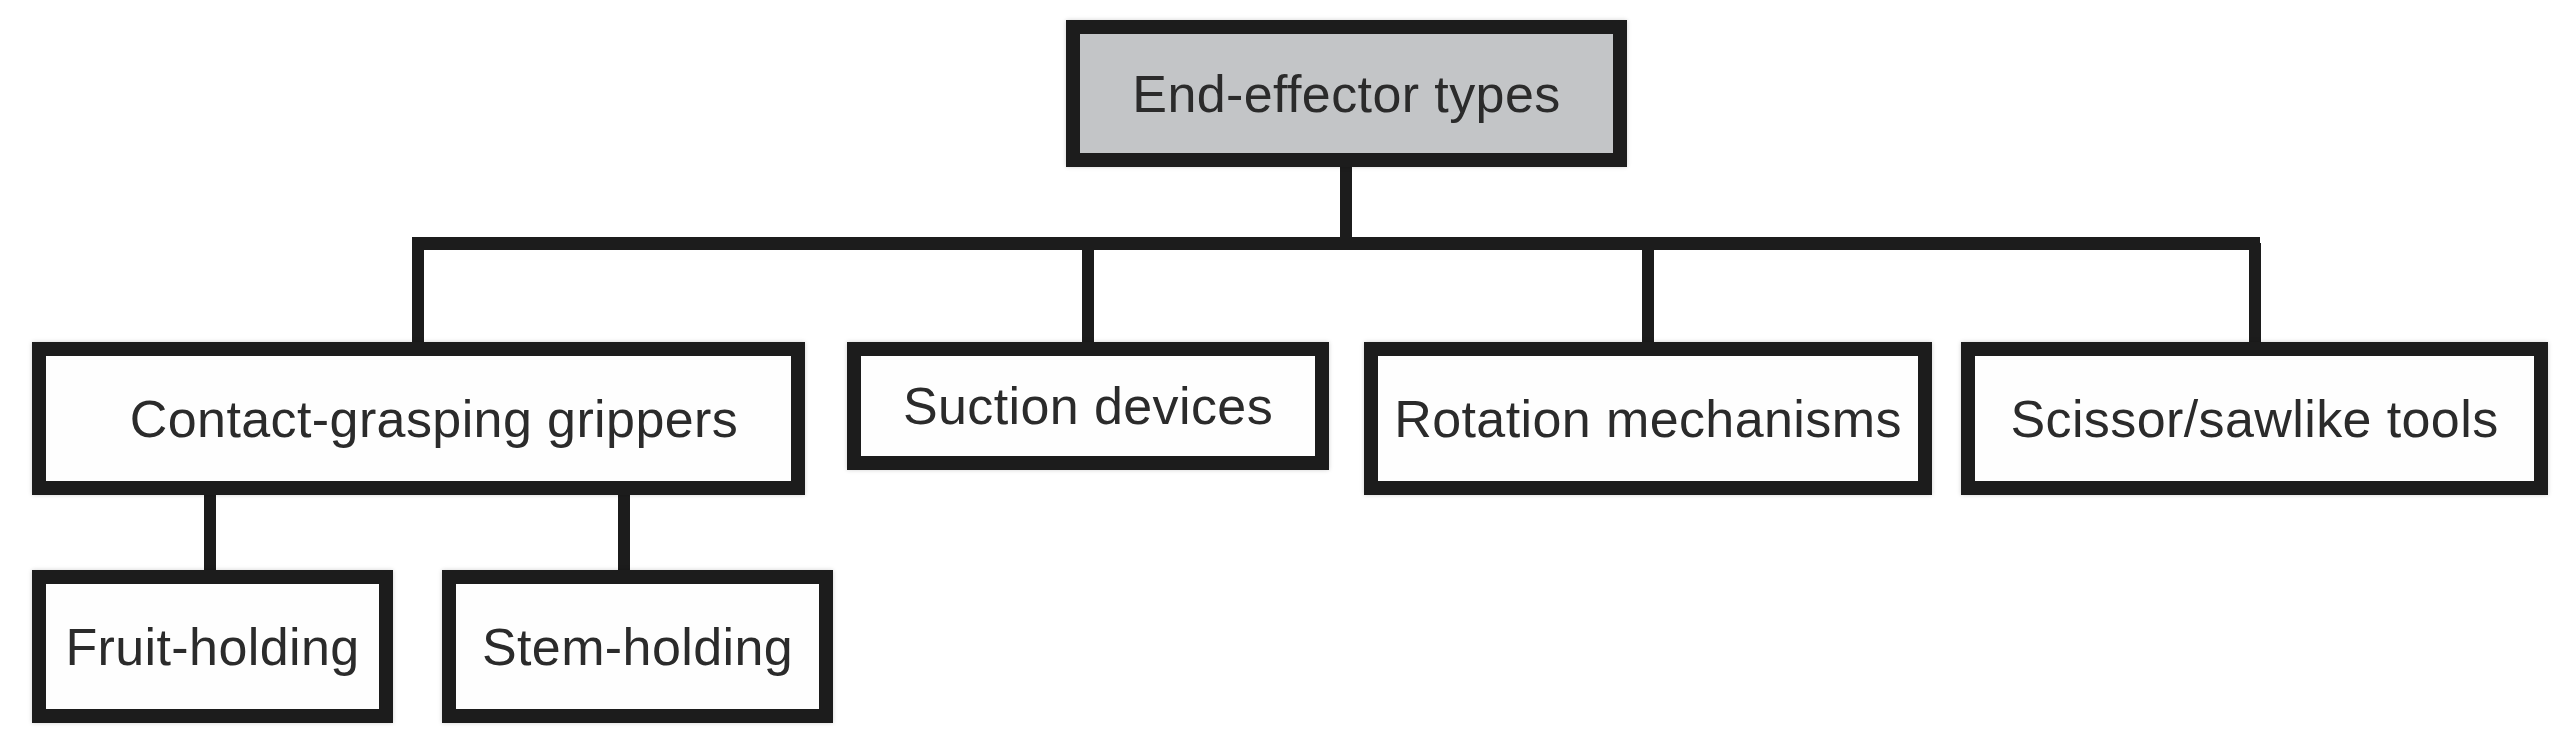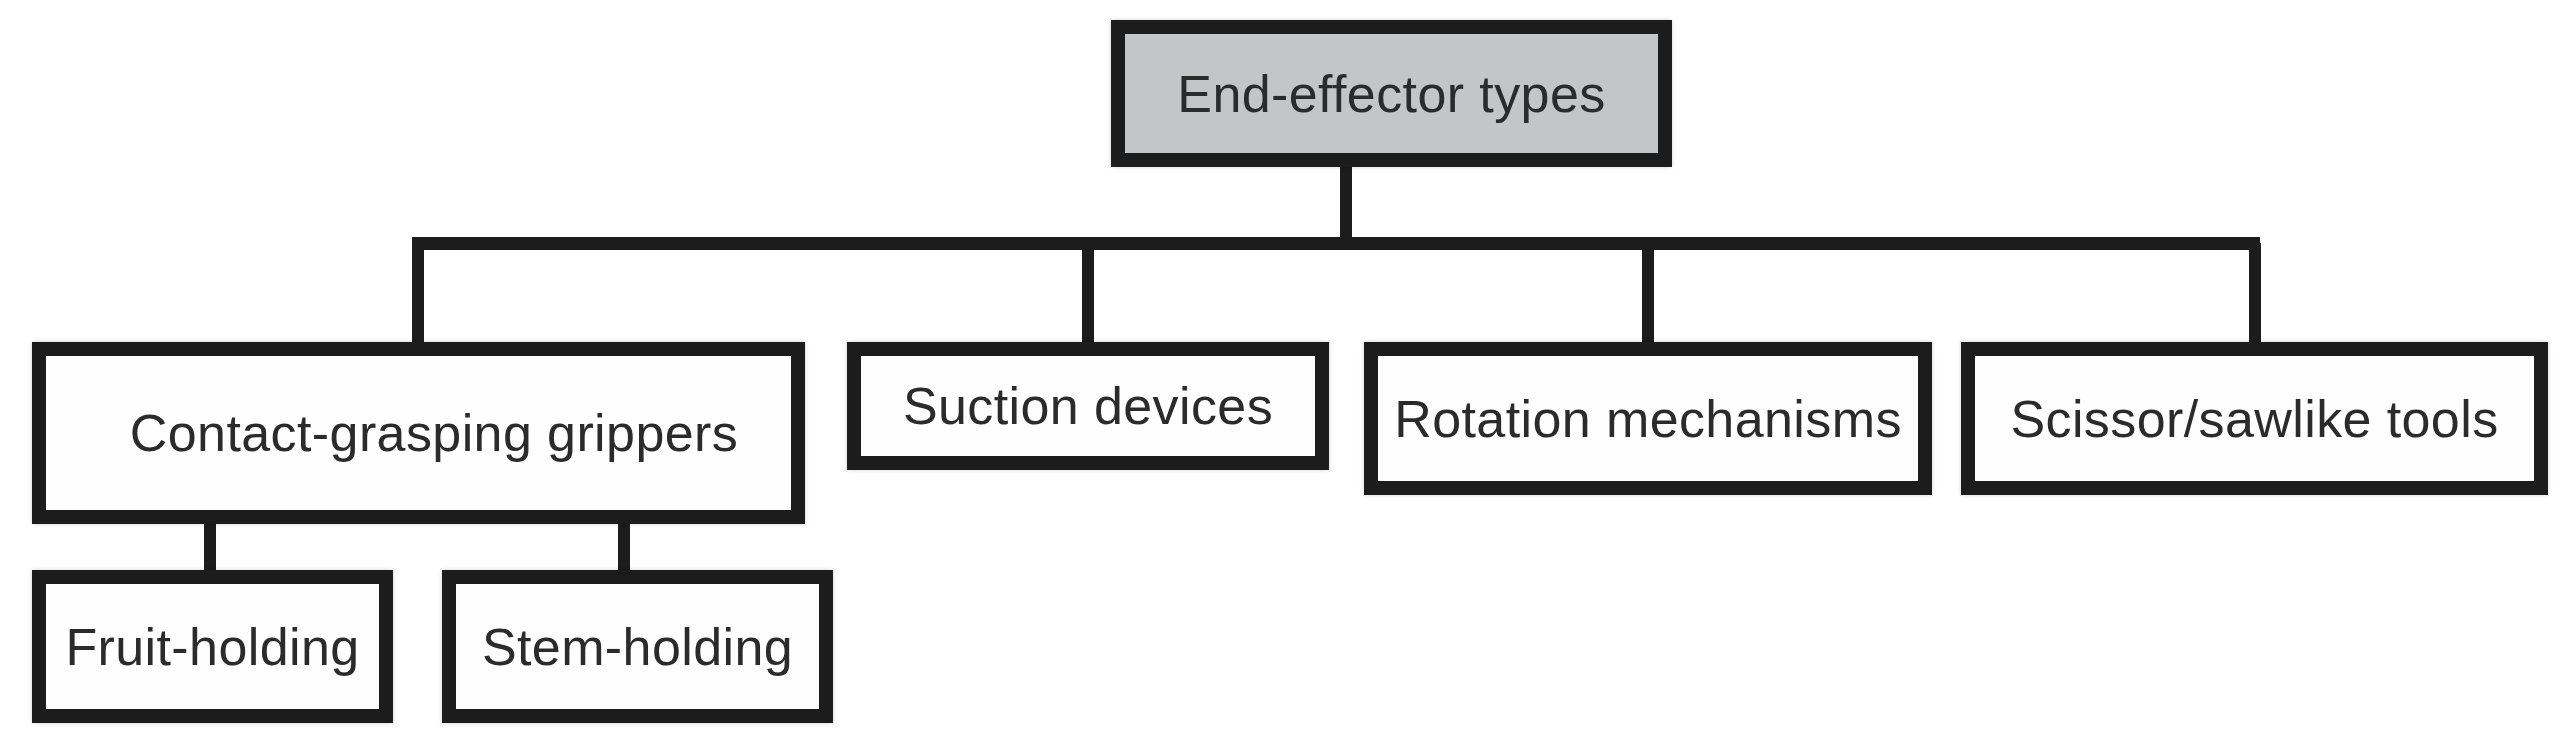--- a/index.html
+++ b/index.html
@@ -33,22 +33,22 @@
     color: #2b2b2b;
     letter-spacing: 0.4px;
     box-shadow: 0 0 4.4px rgba(0,0,0,0.18);
     white-space: nowrap;
   }
   .node.root {
     background: #c3c5c7;
   }
 
   
-  #n-root     { left: 1066px; top: 20.4px;  width: 561px;  height: 147px; margin-left: 45px; }
-  #n-contact  { left: 32px;   top: 342px; width: 773px; height: 182px; padding-left: 31px; }
+  #n-root     { left: 1066px; top: 20.4px;  width: 561px;  height: 147px; }
+  #n-contact  { left: 32px;   top: 342px; width: 773px; height: 153px; padding-left: 31px; }
   #n-suction  { left: 847px; top: 342px; width: 482px;  height: 128px; }
   #n-rotation { left: 1364px; top: 342px; width: 568px;  height: 153px; }
   #n-scissor  { left: 1961px; top: 342px; width: 587px;  height: 153px; }
   #n-fruit    { left: 32px;   top: 570px; width: 361px;  height: 153px; }
   #n-stem     { left: 442px;  top: 570px; width: 391px;  height: 153px; }
 
   
   #c-root-stem    { left: 1340px; top: 163px; width: 11.7px;   height: 80px; }
   #c-bus          { left: 412px;  top: 237px; width: 1848px; height: 13px;  }
   #c-drop-contact { left: 412px;  top: 243px; width: 11.7px;   height: 102px; }

